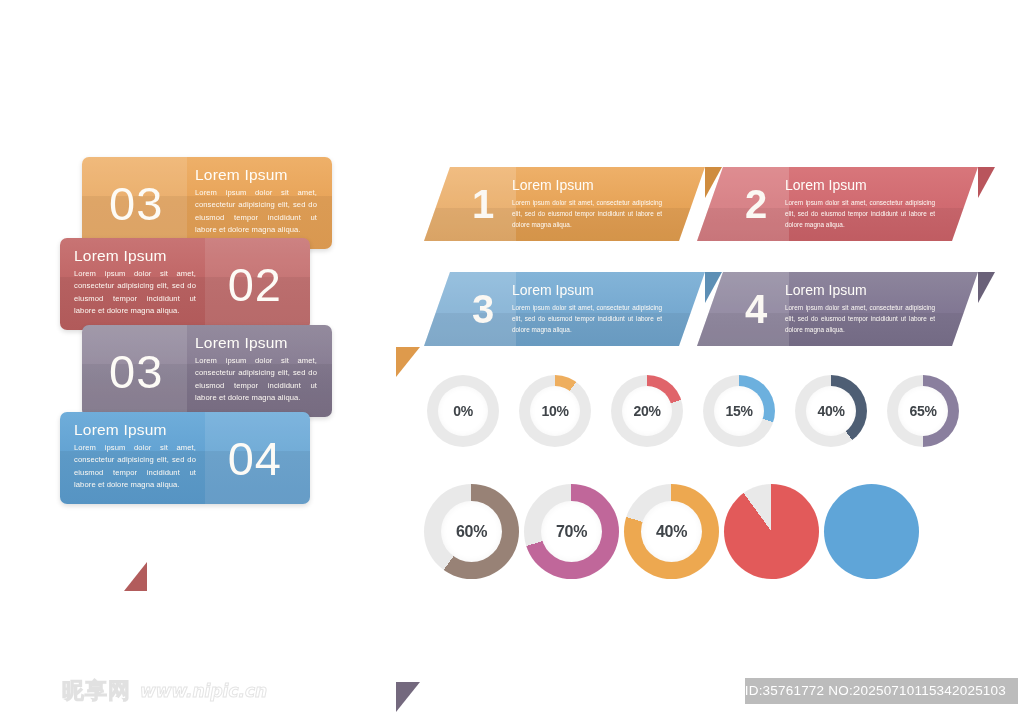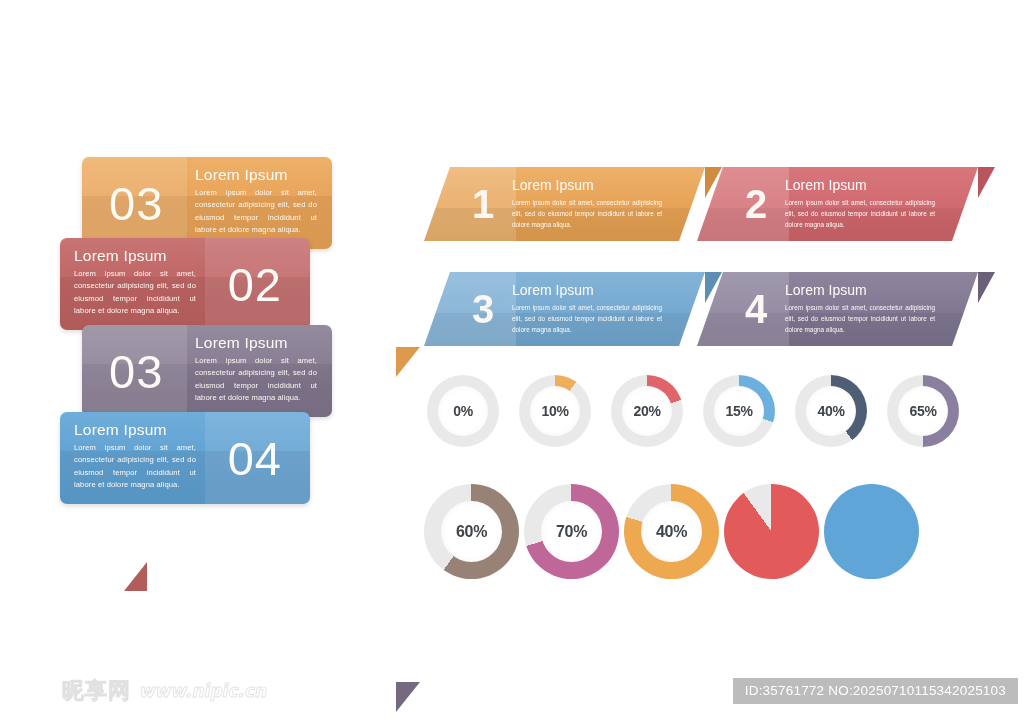--- a/index.html
+++ b/index.html
@@ -253,21 +253,21 @@
     font-family: "DejaVu Sans", sans-serif;
     font-weight: 700;
   }
   #idbadge {
     position: absolute;
     right: 6px;
     top: 678px;
     background: #bcbcbc;
     color: #ffffff;
     font-size: 13.5px;
-    padding: 5px 12px 6px 12px;
+    padding: 5px 12px 6px 0;
     letter-spacing: 0.2px;
     white-space: nowrap;
   }
 </style>
 </head>
 <body>
 
 <div id="canvas">
 
   <div class="stack">

